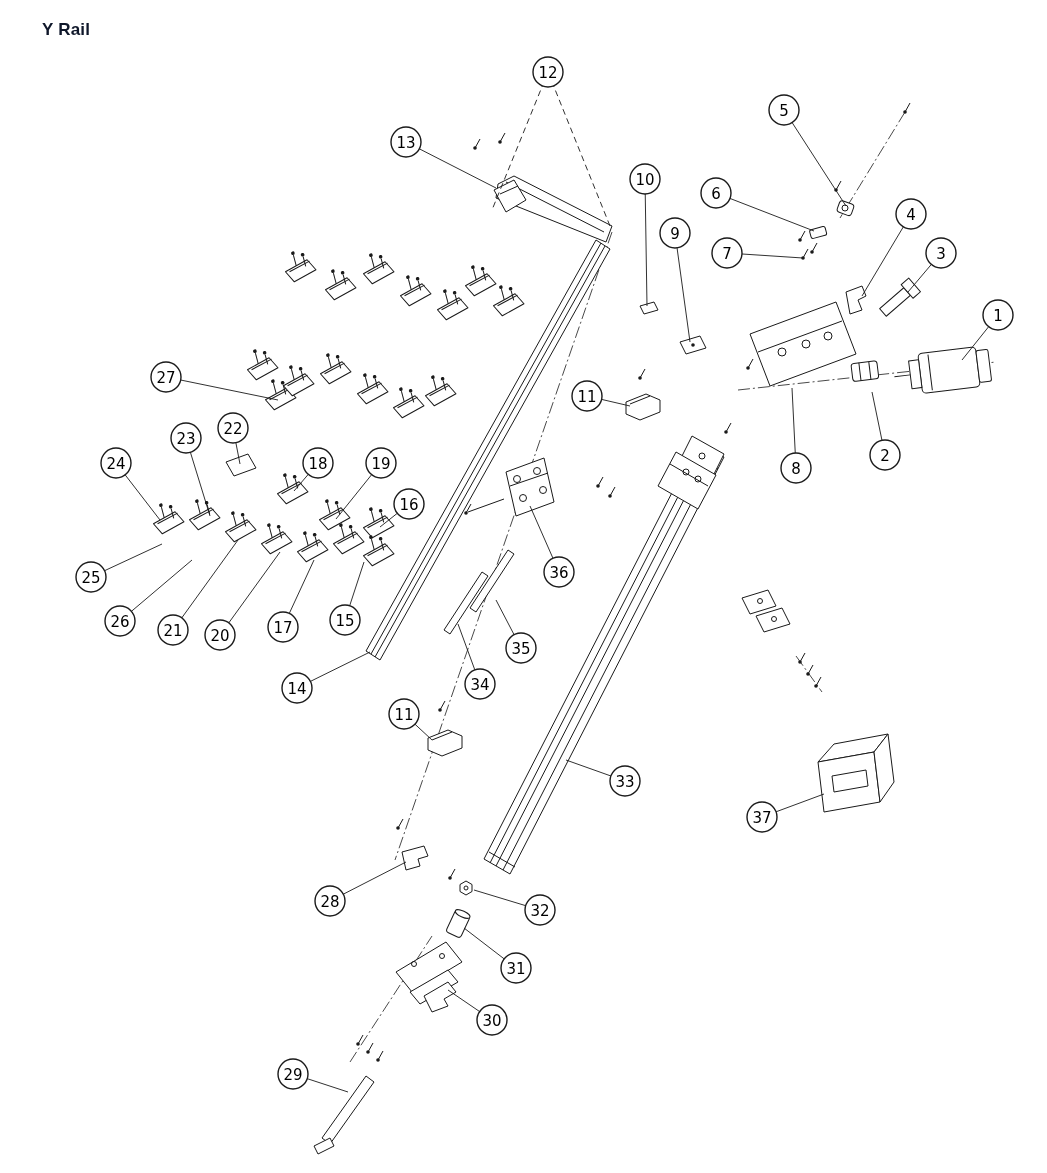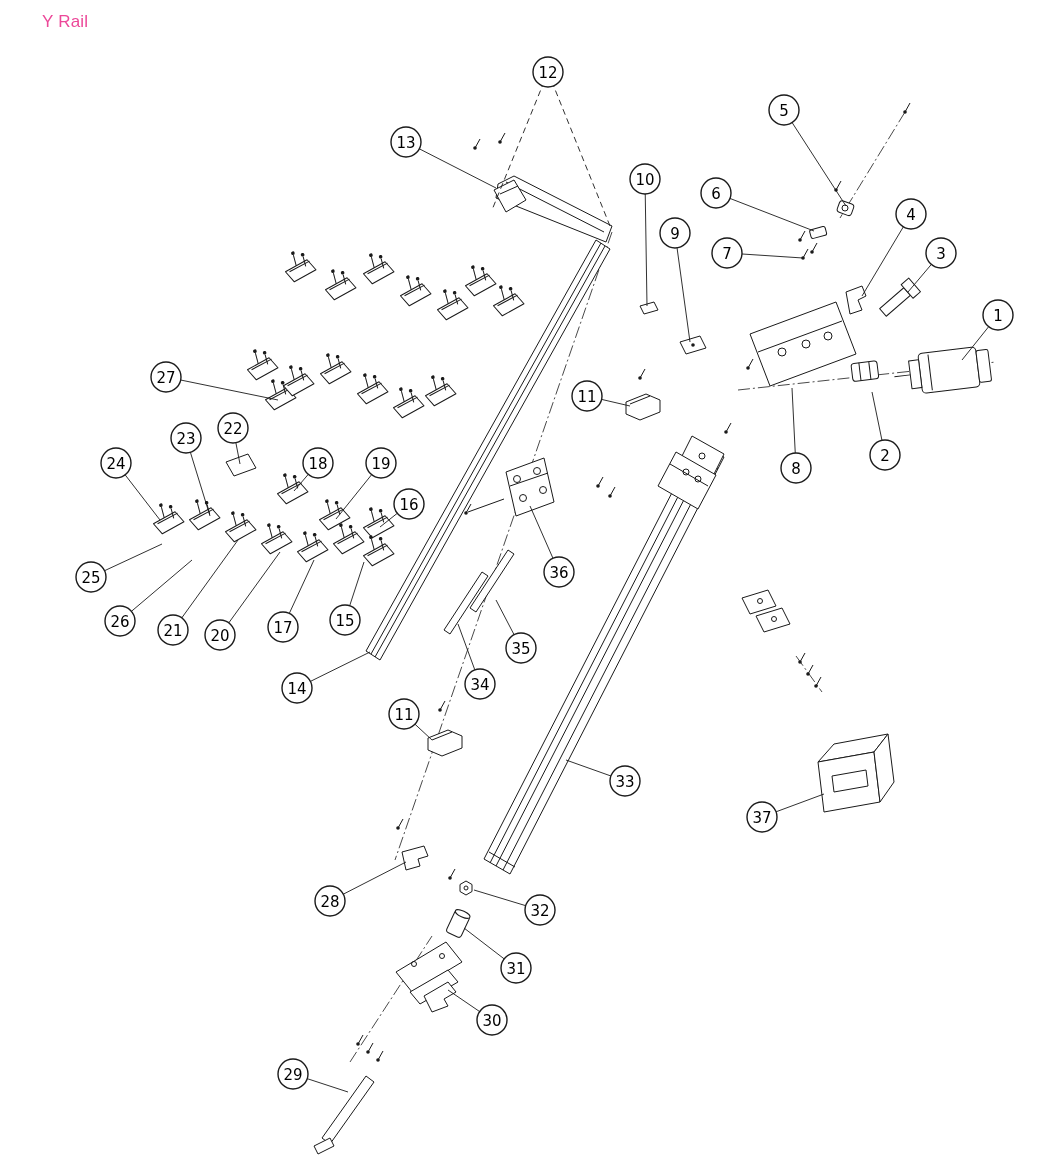--- a/index.html
+++ b/index.html
@@ -1,17 +1,17 @@
 <!DOCTYPE html>
 <html><head>
 <meta charset="utf-8">
 <style>
   html,body{margin:0;padding:0;background:#fff;font-family:"Liberation Sans",sans-serif;}
   .stage{position:relative;width:1047px;height:1173px;background:#fff;overflow:hidden;}
-  .title{position:absolute;left:42px;top:12px;font-size:17px;font-weight:normal;color:#ec4899;letter-spacing:.2px;}
+  .title{position:absolute;left:42px;top:20px;font-size:17px;font-weight:bold;color:#0f172a;letter-spacing:.2px;}
   svg{position:absolute;left:0;top:0;}
   .part{stroke:#1a1a1a;fill:#fff;stroke-width:1;stroke-linejoin:round;}
   .pline{stroke:#1a1a1a;fill:none;stroke-width:1;}
   .cline{stroke:#1a1a1a;fill:none;stroke-width:.8;stroke-dasharray:12 3 2 3;}
   .leader{stroke:#1a1a1a;stroke-width:.9;fill:none;}
   .dashed{stroke-dasharray:6 4;}
   .balloon-circle{fill:#fff;stroke:#1a1a1a;stroke-width:1.4;}
   .balloon-text{font-size:15px;fill:#000;text-anchor:middle;dominant-baseline:central;font-family:"DejaVu Sans",sans-serif;}
   .dot{fill:#1a1a1a;stroke:none;}
 </style>

